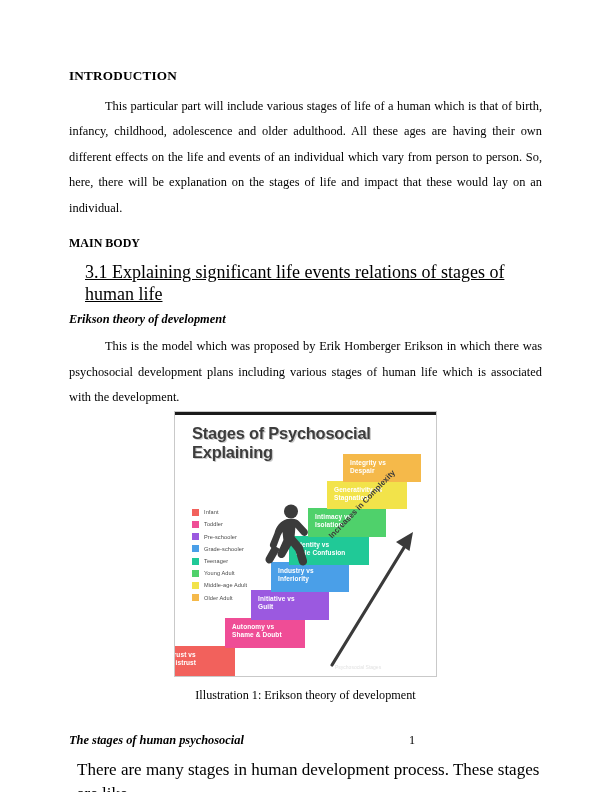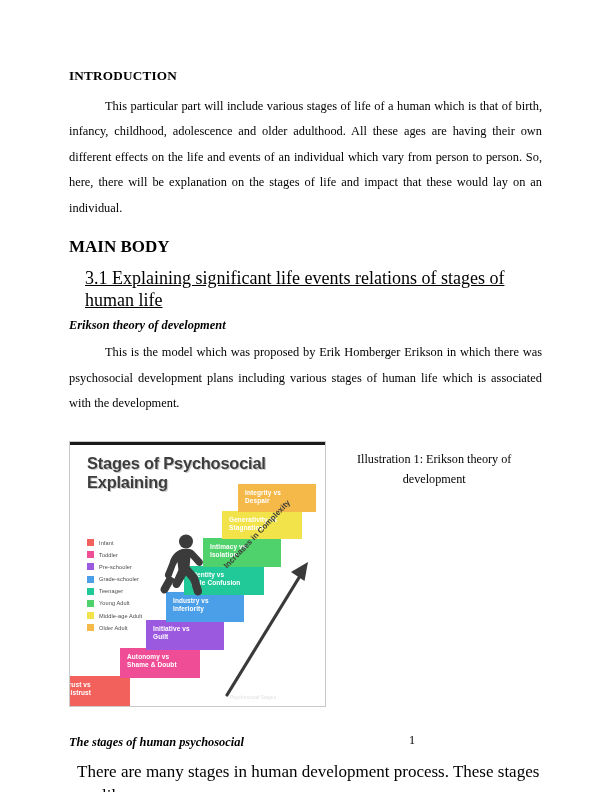--- a/index.html
+++ b/index.html
@@ -45,21 +45,21 @@
     margin: 0;
     text-align: justify;
     text-justify: inter-word;
   }
   .indent-lead {
     display: inline-block;
     width: 36px;
   }
 
   h2.main-body {
-    font-size: 17px;
+    font-size: 12px;
     font-weight: bold;
     margin: 15px 0 10px 0;
     line-height: 1.25;
   }
 
   .subheading-underline {
     font-size: 18px;
     text-decoration: underline;
     margin: 0 0 3px 16px;
     line-height: 22px;
@@ -68,23 +68,24 @@
   .subheading-bolditalic {
     font-size: 12.4px;
     font-weight: bold;
     font-style: italic;
     margin: 0 0 4px 0;
     line-height: 22px;
   }
 
   
   .figure-wrap {
-    margin-top: 24px;
+    margin-top: 0;
     display: flex;
-    align-items: flex-start;
+    flex-direction: column;
+    align-items: center;
   }
 
   .figure-frame {
     position: relative;
     width: 263px;
     height: 266px;
     background: #ffffff;
     border: 1px solid #c9c9c9;
     box-sizing: border-box;
     overflow: hidden;

